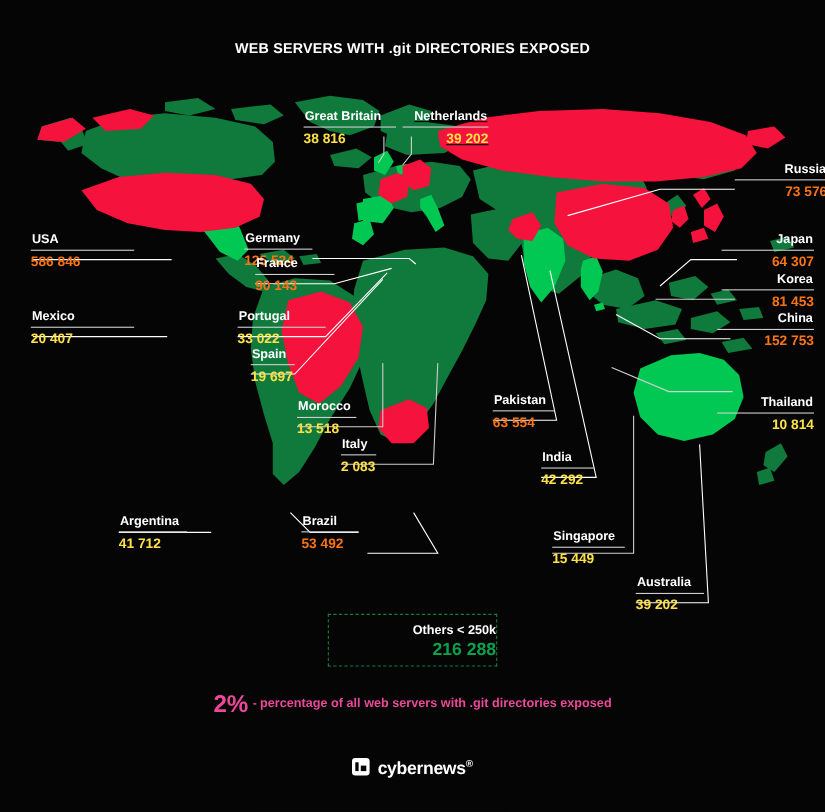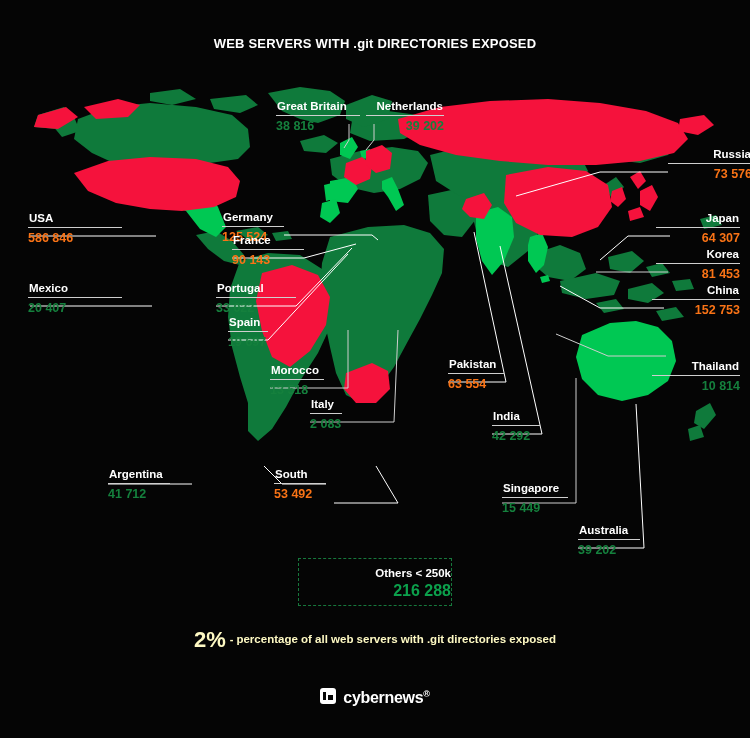--- a/index.html
+++ b/index.html
@@ -36,21 +36,21 @@
   .callout .rule{
     height:1px;background:#cfcfcf;width:100%;
   }
   .callout .cval{
     font-size:12.5px;font-weight:bold;line-height:16px;
     white-space:nowrap;padding-top:2px;
   }
   .callout.ralign{text-align:right;}
   .callout.ralign .cval{text-align:right;}
   .val-red{color:#f97316;}
-  .val-green{color:#15803d;}
+  .val-green{color:#fde047;}
 
   
   #leader-svg{position:absolute;left:0;top:0;width:750px;height:738px;pointer-events:none;}
 
   
   .others-box{
     position:absolute;left:298px;top:558px;width:154px;height:48px;
     border:1px dashed #16793c;
     box-sizing:border-box;
     text-align:right;
@@ -60,21 +60,21 @@
     margin-top:8px;line-height:13px;
   }
   .others-value{
     color:#0ca04c;font-size:16px;font-weight:bold;
     line-height:19px;margin-top:1px;
   }
 
   
   .footnote{
     position:absolute;left:0;top:627px;width:750px;
-    text-align:center;color:#fef9c3;
+    text-align:center;color:#ec4899;
     white-space:nowrap;
   }
   .fn-pct{font-size:22px;font-weight:bold;vertical-align:-1px;}
   .fn-dash{font-size:11px;font-weight:bold;padding:0 3px 0 4px;vertical-align:3px;}
   .fn-text{font-size:11.5px;font-weight:bold;vertical-align:3px;}
 
   
   .logo{
     position:absolute;left:0;top:686px;width:750px;
     text-align:center;line-height:0;
@@ -262,21 +262,21 @@
       <path d="M578 548 L644 548 L636 404" stroke="#ffffff"></path>
     </g>
   </svg>
 
   <div class="callout" style="left:276px;top:100px;width:84px;">
     <div class="cname">Great Britain</div>
     <div class="rule"></div>
     <div class="cval val-green">38 816</div>
   </div>
 
-  <div class="callout ralign" style="left:366px;top:100px;width:78px;">
+  <div class="callout ralign" style="left:366px;top:100px;width:78px;text-decoration:underline;">
     <div class="cname">Netherlands</div>
     <div class="rule"></div>
     <div class="cval val-green">39 202</div>
   </div>
 
   <div class="callout ralign" style="left:668px;top:148px;width:84px;">
     <div class="cname">Russia</div>
     <div class="rule"></div>
     <div class="cval val-red">73 576</div>
   </div>
@@ -365,21 +365,21 @@
     <div class="cval val-green">42 292</div>
   </div>
 
   <div class="callout" style="left:108px;top:468px;width:62px;">
     <div class="cname">Argentina</div>
     <div class="rule"></div>
     <div class="cval val-green">41 712</div>
   </div>
 
   <div class="callout" style="left:274px;top:468px;width:52px;">
-    <div class="cname">South</div>
+    <div class="cname">Brazil</div>
     <div class="rule"></div>
     <div class="cval val-red">53 492</div>
   </div>
 
 
   <div class="callout" style="left:502px;top:482px;width:66px;">
     <div class="cname">Singapore</div>
     <div class="rule"></div>
     <div class="cval val-green">15 449</div>
   </div>

